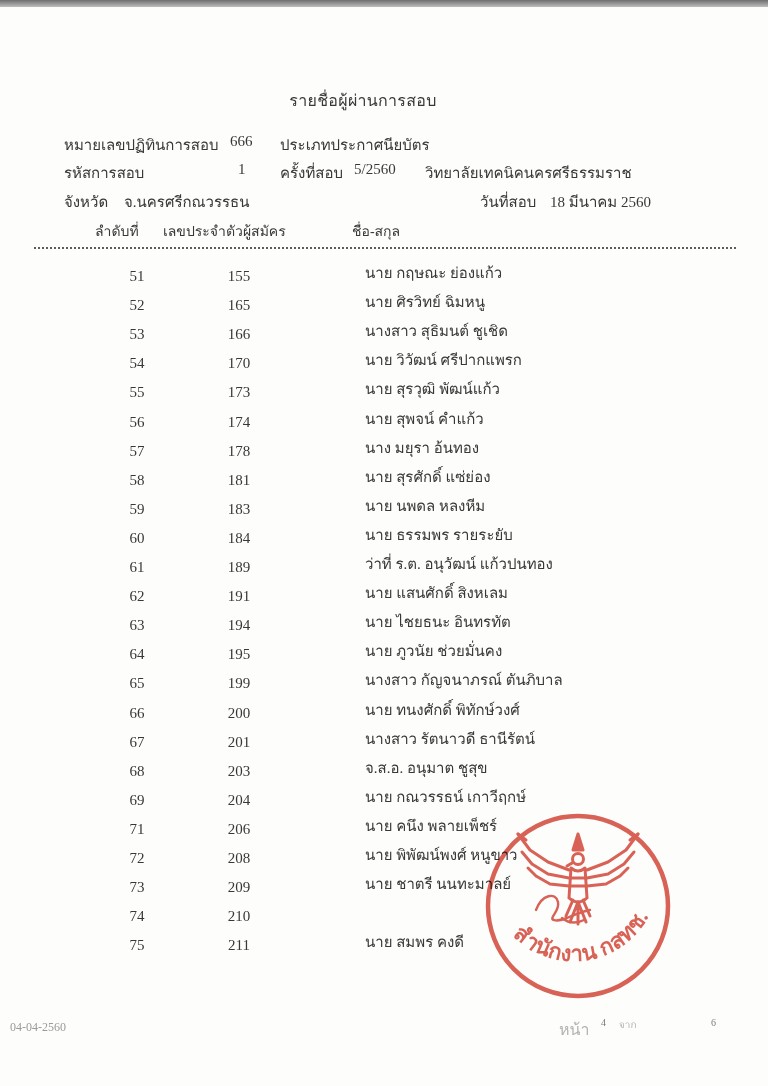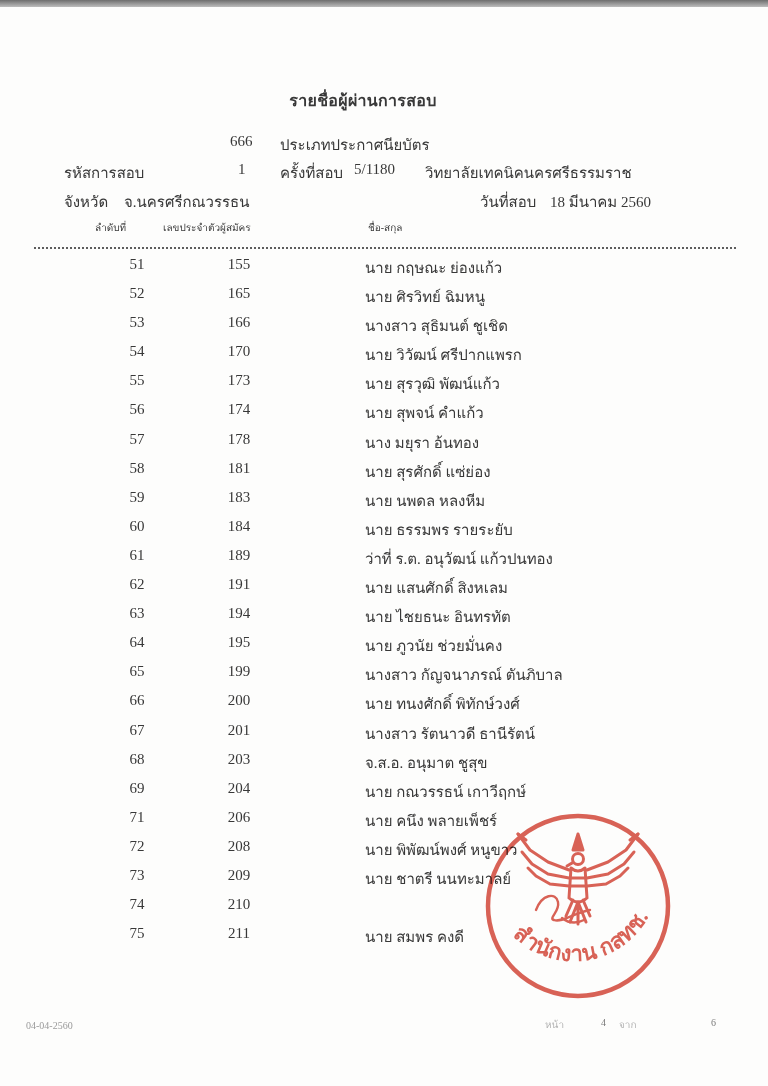--- a/index.html
+++ b/index.html
@@ -12,73 +12,74 @@
   .page {
     position:relative; width:768px; height:1086px;
     background:#fdfdfc; overflow:hidden;
   }
   .scan-edge-top {
     position:absolute; top:0; left:0; right:0; height:7px;
     background:linear-gradient(#6e6e6e,#bdbdbd);
   }
   .doc-title {
     position:absolute; top:88px; left:0; width:726px;
-    text-align:center; font-size:16px; font-weight:bold;
+    text-align:center; font-size:16px; font-weight:normal;
     letter-spacing:0.3px;
   }
   .field { position:absolute; font-size:15px; white-space:nowrap; }
-  .col-head { position:absolute; font-size:10px; white-space:nowrap; }
+  .col-head { position:absolute; font-size:14px; white-space:nowrap; }
   .dotted-rule {
     position:absolute; top:247px; left:34px; width:702px; height:0;
     border-top:2px dotted #5d5d5d;
   }
   .rows { position:absolute; top:256px; left:0; width:768px; }
   .row {
-    display:flex; align-items:flex-start; height:29.1px;
+    display:flex; align-items:flex-end; height:29.1px;
     font-size:15px; white-space:nowrap;
   }
   .c-no   { width:120px; margin-left:77px; text-align:center; }
   .c-id   { width:84px;  text-align:center; }
   .c-name { margin-left:84px; }
   .stamp {
     position:absolute; left:478px; top:806px;
     mix-blend-mode:multiply; pointer-events:none;
   }
   .footer-text { position:absolute; white-space:nowrap; }
-  .print-date { left:26px;  top:1020px; font-size:10px;  color:#9a9a9a; }
-  .pg-label   { left:545px; top:1017px; font-size:10px; color:#b3b3b3; }
+  .print-date { left:10px;  top:1020px; font-size:12px;  color:#9a9a9a; }
+  .pg-label   { left:559px; top:1017px; font-size:16px; color:#b3b3b3; }
   .pg-num     { left:601px; top:1017px; font-size:10px; color:#7b7b7b; }
   .pg-of      { left:619px; top:1017px; font-size:10px; color:#b3b3b3;text-align:right; }
   .pg-total   { left:711px; top:1017px; font-size:10px; color:#7b7b7b; }
 </style>
 </head>
 <body>
 
 <div class="page">
   <div class="scan-edge-top"></div>
 
   <h1 class="doc-title">รายชื่อผู้ผ่านการสอบ</h1>
 
+  <span class="field" style="left:64px;top:133px">หมายเลขปฏิทินการสอบ</span>
   <span class="field" style="left:230px;top:133px">666</span>
   <span class="field" style="left:280px;top:133px">ประเภทประกาศนียบัตร</span>
 
   <span class="field" style="left:64px;top:161px">รหัสการสอบ</span>
   <span class="field" style="left:238px;top:161px">1</span>
   <span class="field" style="left:280px;top:161px">ครั้งที่สอบ</span>
-  <span class="field" style="left:354px;top:161px">5/1180</span>
+  <span class="field" style="left:354px;top:161px">5/2560</span>
   <span class="field" style="left:425px;top:161px">วิทยาลัยเทคนิคนครศรีธรรมราช</span>
 
   <span class="field" style="left:64px;top:190px">จังหวัด</span>
   <span class="field" style="left:124px;top:190px">จ.นครศรีกณวรรธน</span>
   <span class="field" style="left:480px;top:190px">วันที่สอบ</span>
   <span class="field" style="left:550px;top:190px">18 มีนาคม 2560</span>
 
   <span class="col-head" style="left:95px;top:220px">ลำดับที่</span>
   <span class="col-head" style="left:163px;top:220px">เลขประจำตัวผู้สมัคร</span>
-  <span class="col-head" style="left:368px;top:220px">ชื่อ-สกุล</span>
+  <span class="col-head" style="left:352px;top:220px">ชื่อ-สกุล</span>
 
   <div class="dotted-rule"></div>
 
   <div class="rows">
     <div class="row">
       <span class="c-no">51</span>
       <span class="c-id">155</span>
       <span class="c-name">นาย กฤษณะ ย่องแก้ว</span>
     </div>
 

